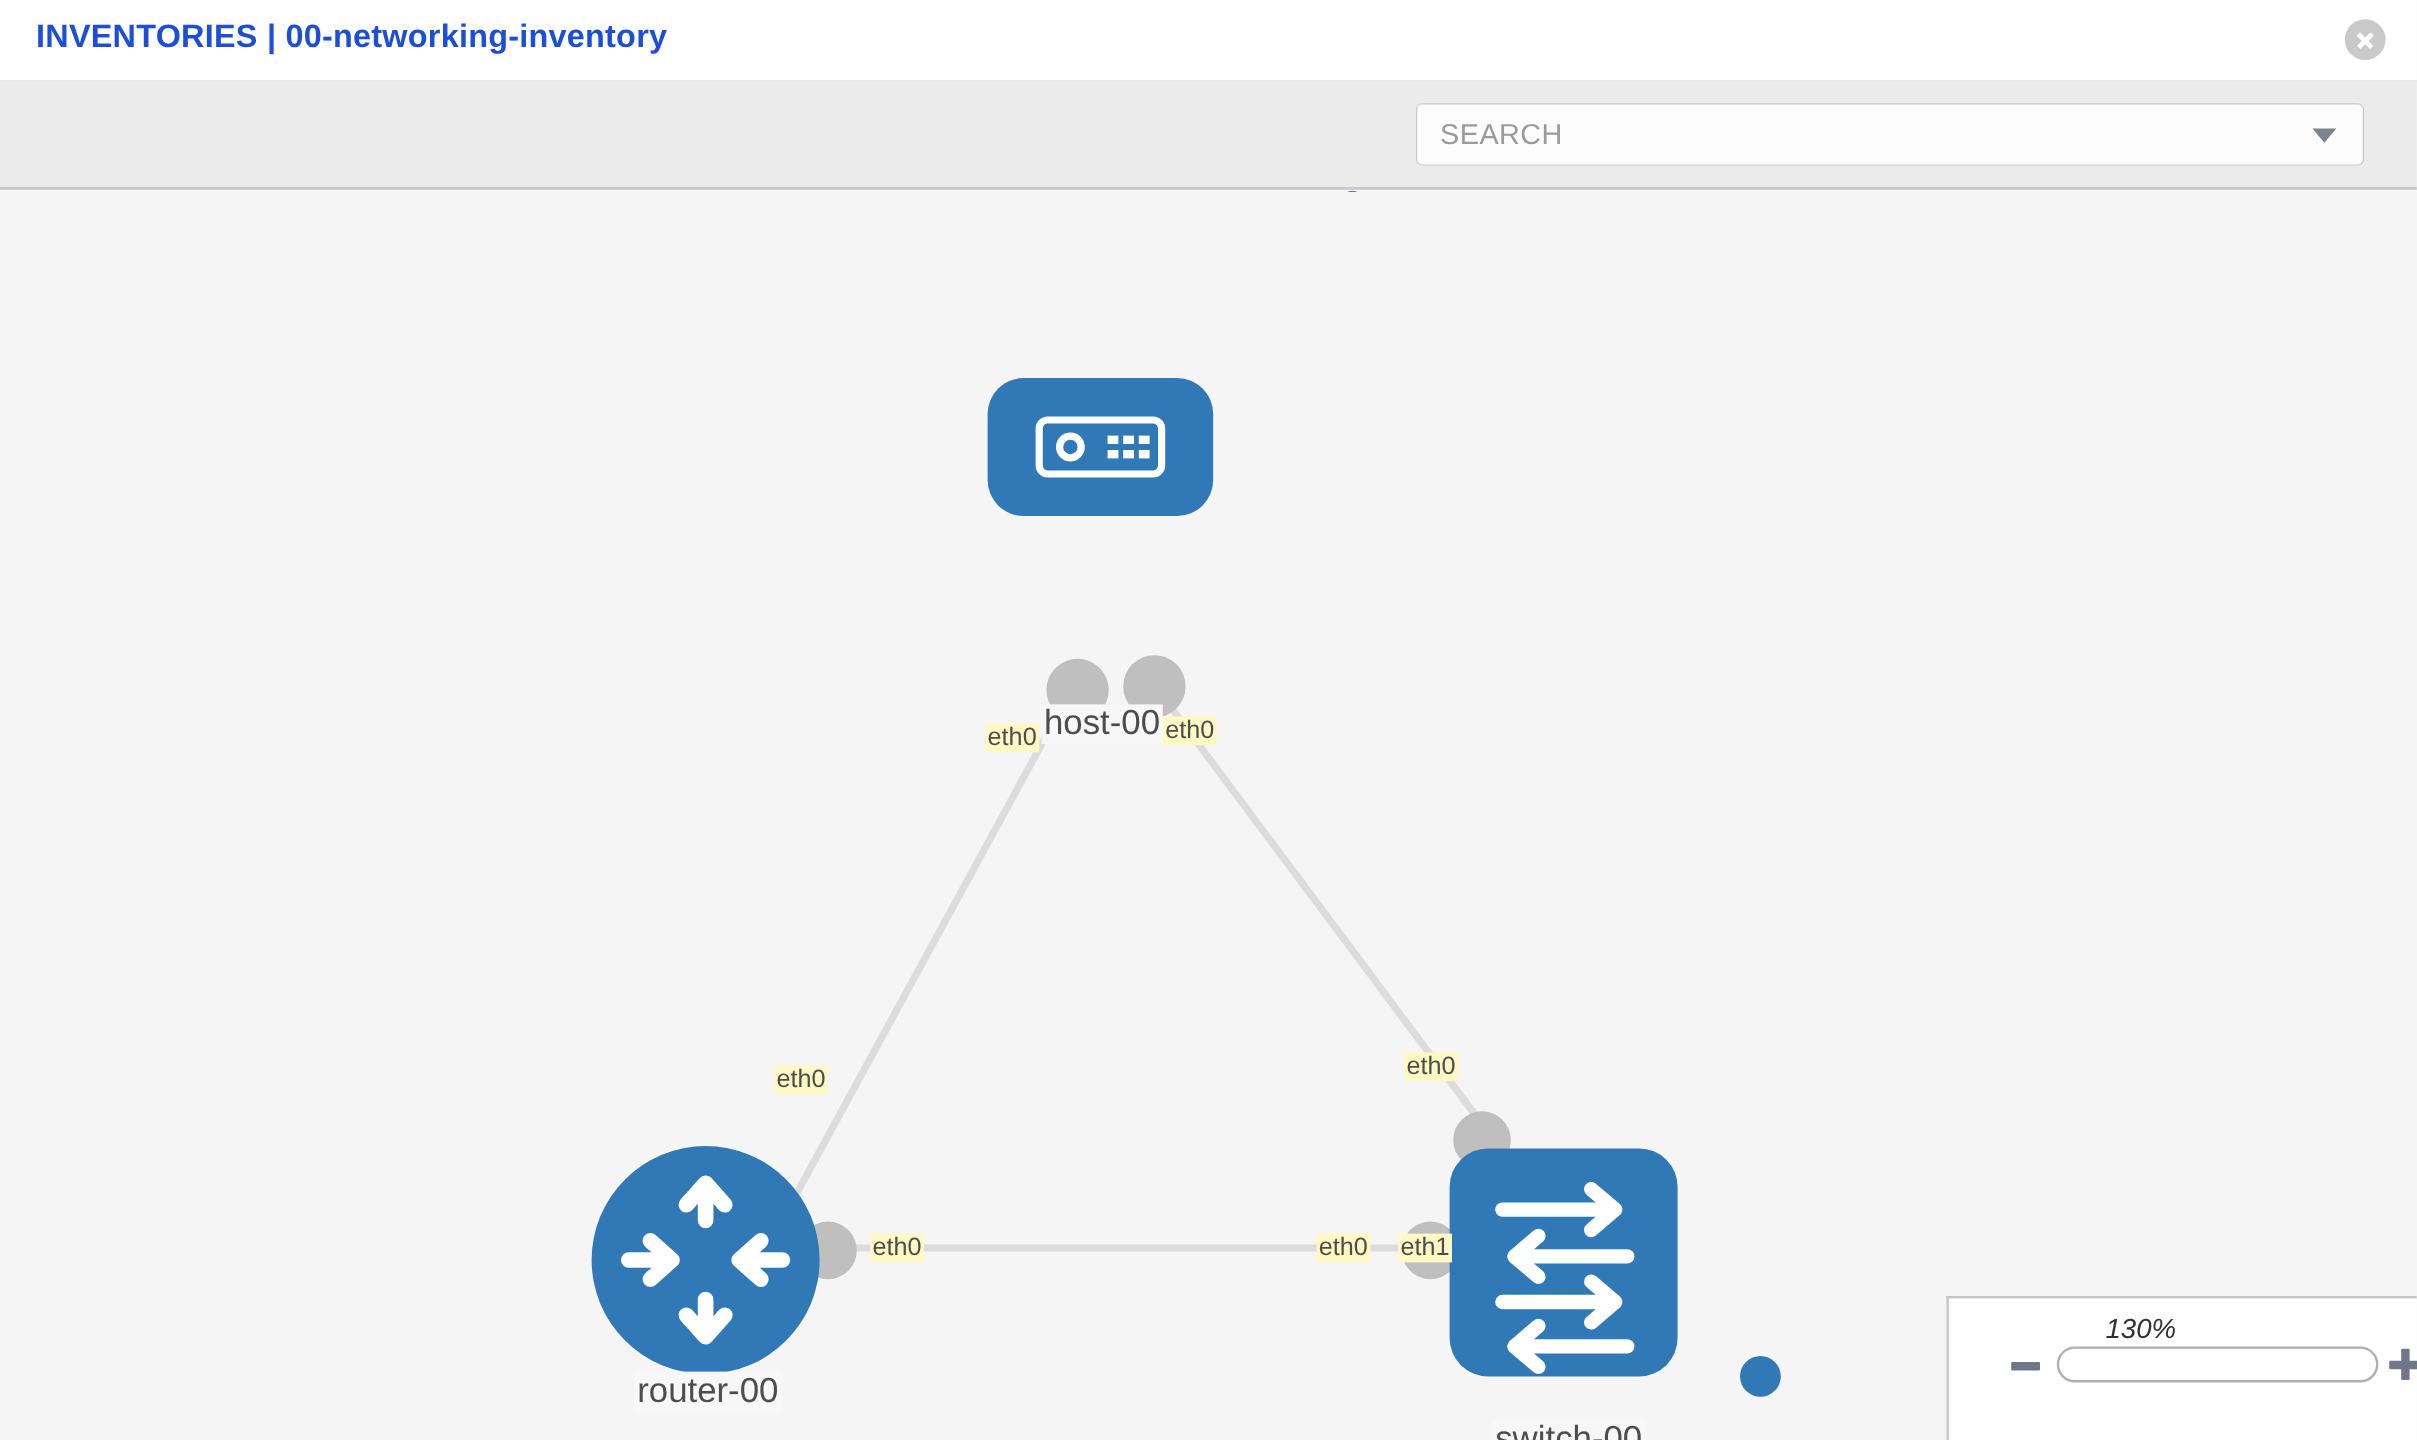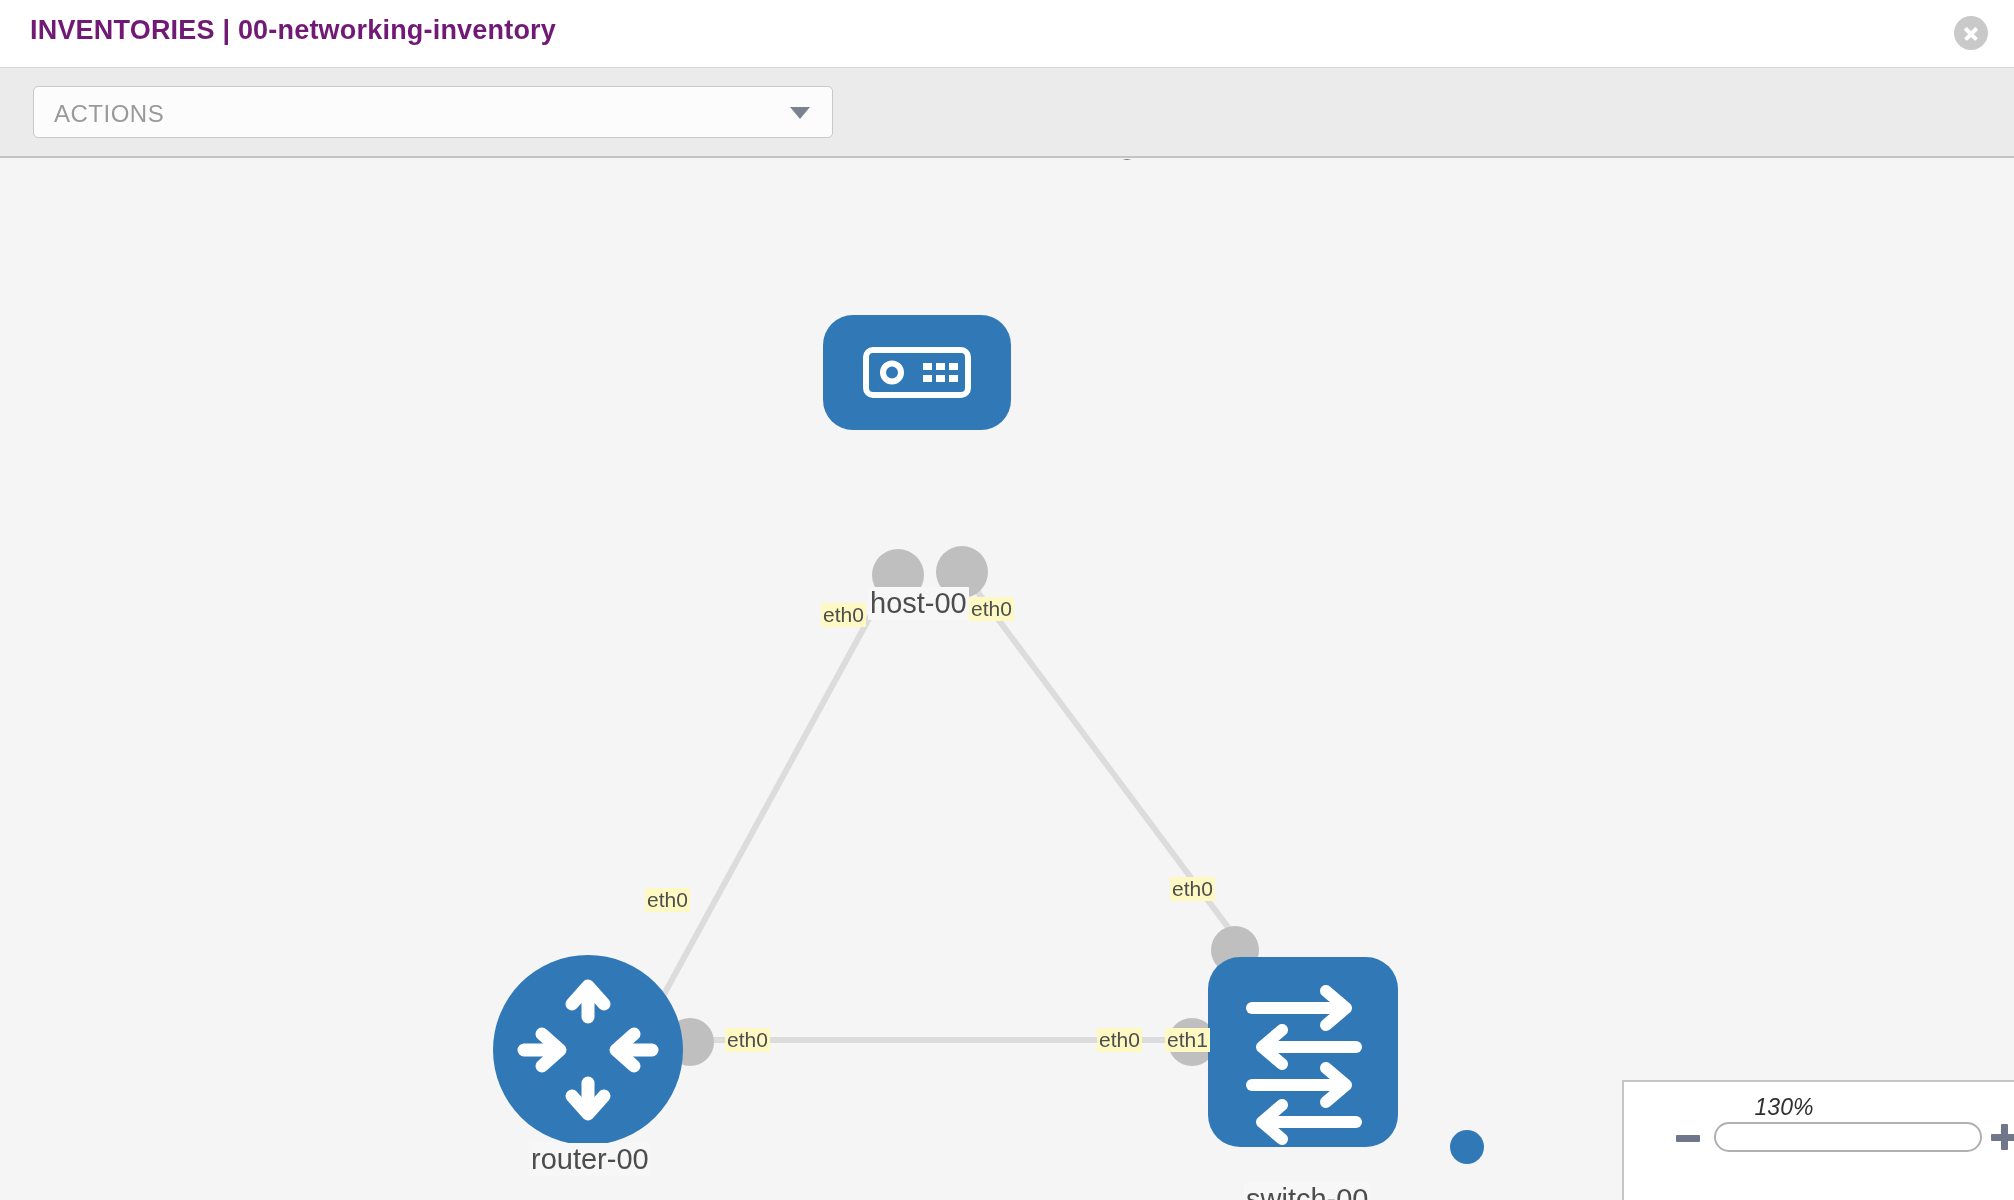--- a/index.html
+++ b/index.html
@@ -17,21 +17,21 @@
     left: 0; top: 0;
     width: 2014px; height: 68px;
     background: #ffffff;
     border-bottom: 1px solid #d7d7d7;
   }
   #page-title {
     position: absolute;
     left: 30px; top: 15px;
     font-size: 27px;
     font-weight: bold;
-    color: #701a75;
+    color: #1d4ed8;
     letter-spacing: 0.2px;
     white-space: nowrap;
   }
   #close-button {
     position: absolute;
     right: 26px; top: 16px;
     width: 34px; height: 34px;
     border-radius: 50%;
     background: #c9c9c9;
     cursor: pointer;
@@ -207,41 +207,41 @@
 </head>
 <body>
 
 <div id="header">
   <div id="page-title">INVENTORIES | 00-networking-inventory</div>
   <div id="close-button"></div>
 </div>
 
 <div id="toolbar">
 
-  <div id="actions-select">
-    <span id="actions-label">ACTIONS</span>
-    <span class="caret" id="actions-caret"></span>
-  </div>
 
   <span id="wrench-icon">
     <svg width="40" height="40" viewBox="0 0 40 40">
       <path d="M31.5 6.6 L25.2 12.9 L27.5 15.2 L33.8 8.9 C35.4 13.2 34.4 18.2 30.9 21.7 C27.8 24.8 23.4 25.9 19.4 24.7 L10.2 33.9 C8.9 35.2 6.8 35.2 5.5 33.9 C4.2 32.6 4.2 30.5 5.5 29.2 L14.7 20 C13.5 16 14.6 11.6 17.7 8.5 C21.2 5 26.2 4 30.5 5.6 Z" fill="#71778a"></path>
       <circle cx="7.9" cy="31.6" r="1.9" fill="#ebebeb"></circle>
     </svg>
   </span>
 
   <span id="key-icon">
     <svg width="40" height="40" viewBox="0 0 40 40">
       <circle cx="13" cy="13" r="8.2" fill="none" stroke="#71778a" stroke-width="3.6"></circle>
       <path d="M18.6 18.6 L33.5 33.5" stroke="#71778a" stroke-width="3.8" stroke-linecap="round"></path>
       <path d="M27.5 27.5 L33.2 23.4" stroke="#71778a" stroke-width="3.4" stroke-linecap="round"></path>
       <path d="M31.5 31.5 L36.2 28.2" stroke="#71778a" stroke-width="3.4" stroke-linecap="round"></path>
     </svg>
   </span>
 
+  <div id="search-box">
+    <input id="search-input" type="text" placeholder="SEARCH" value="" style="">
+    <span class="caret" id="search-caret"></span>
+  </div>
 </div>
 
 <div id="canvas">
 
   <svg id="topology-svg" viewBox="0 0 2014 1040">
 
     <g>
       <line x1="890" y1="420" x2="650" y2="860" stroke="#dcdcdc" stroke-width="6"></line>
       <line x1="965" y1="415" x2="1245" y2="790" stroke="#dcdcdc" stroke-width="6"></line>
       <line x1="660" y1="880" x2="1250" y2="880" stroke="#dcdcdc" stroke-width="6"></line>

